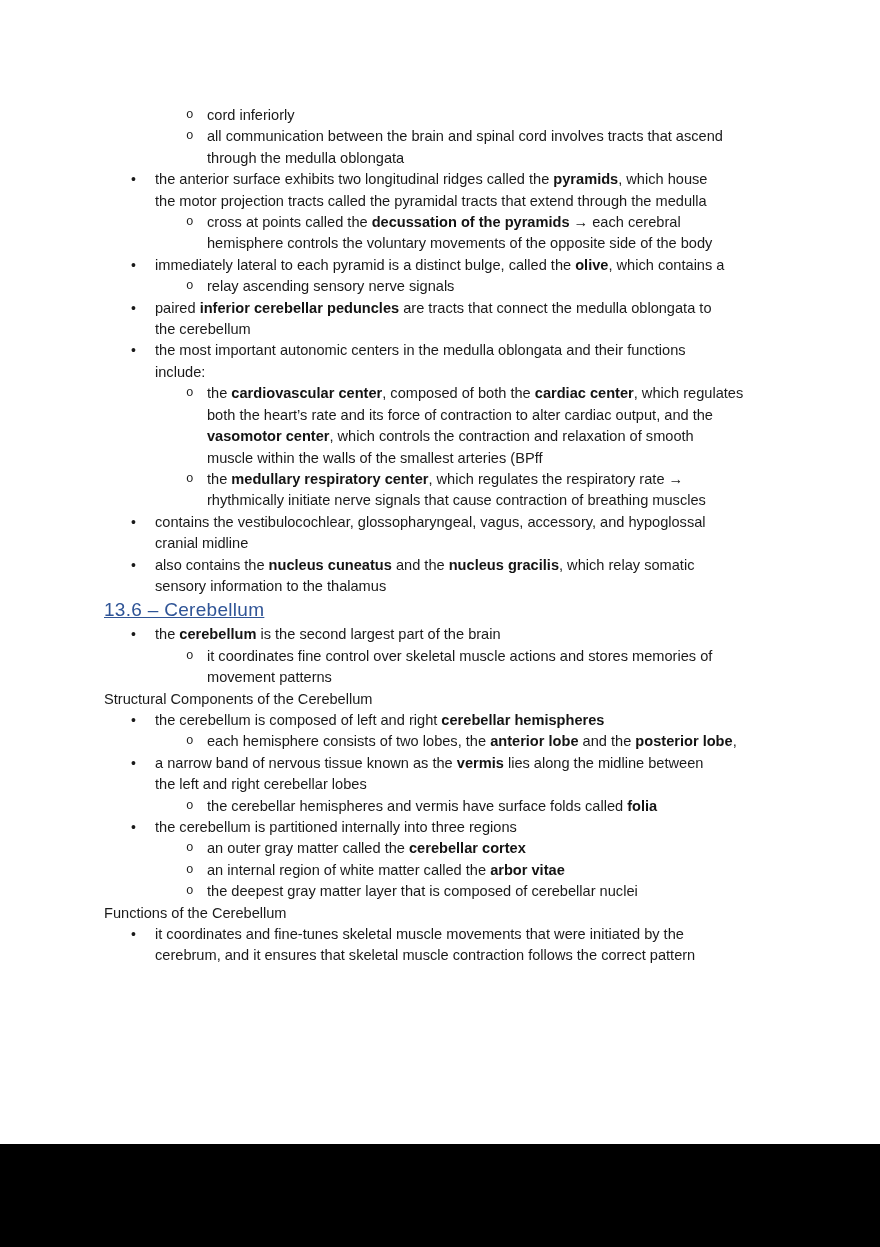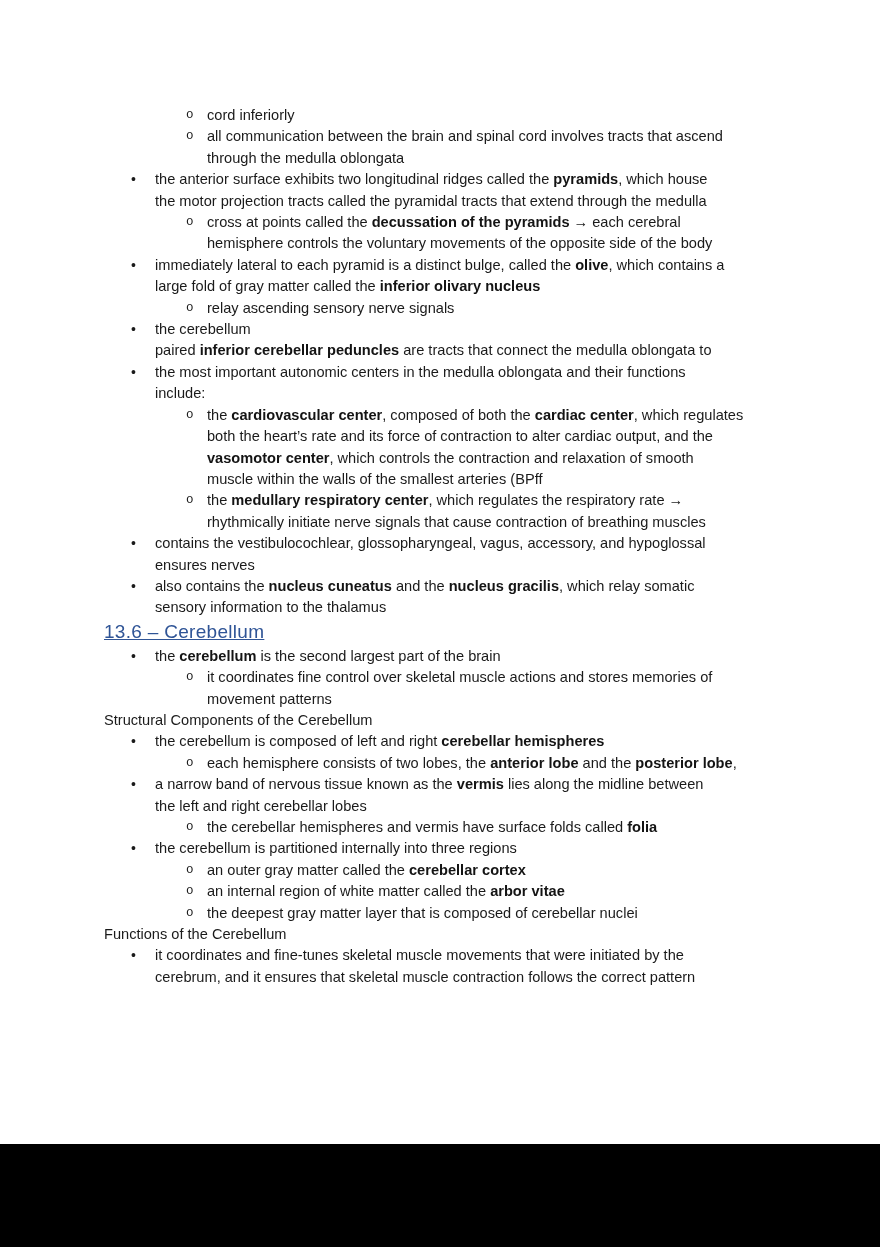--- a/index.html
+++ b/index.html
@@ -67,30 +67,29 @@
       <div class="line"><span>the motor projection tracts called the pyramidal tracts that extend through the medulla</span></div>
     </div>
     <div class="block sub">
       <span class="marker">o</span>
       <div class="line"><span>cross at points called the </span><b>decussation of the pyramids</b><span> → each cerebral</span></div>
       <div class="line"><span>hemisphere controls the voluntary movements of the opposite side of the body</span></div>
     </div>
     <div class="block bullet">
       <span class="marker">•</span>
       <div class="line"><span>immediately lateral to each pyramid is a distinct bulge, called the </span><b>olive</b><span>, which contains a</span></div>
-      <div class="line"><span>large fold of gray matter called the </span><b>inferior olivary nucleus</b></div>
     </div>
     <div class="block sub">
       <span class="marker">o</span>
       <div class="line"><span>relay ascending sensory nerve signals</span></div>
     </div>
     <div class="block bullet">
       <span class="marker">•</span>
+      <div class="line"><span>paired </span><b>inferior cerebellar peduncles</b><span> are tracts that connect the medulla oblongata to</span></div>
       <div class="line"><span>the cerebellum</span></div>
-      <div class="line"><span>paired </span><b>inferior cerebellar peduncles</b><span> are tracts that connect the medulla oblongata to</span></div>
     </div>
     <div class="block bullet">
       <span class="marker">•</span>
       <div class="line"><span>the most important autonomic centers in the medulla oblongata and their functions</span></div>
       <div class="line"><span>include:</span></div>
     </div>
     <div class="block sub">
       <span class="marker">o</span>
       <div class="line"><span>the </span><b>cardiovascular center</b><span>, composed of both the </span><b>cardiac center</b><span>, which regulates</span></div>
       <div class="line"><span>both the heart’s rate and its force of contraction to alter cardiac output, and the</span></div>
@@ -98,21 +97,21 @@
       <div class="line"><span>muscle within the walls of the smallest arteries (BPff</span></div>
     </div>
     <div class="block sub">
       <span class="marker">o</span>
       <div class="line"><span>the </span><b>medullary respiratory center</b><span>, which regulates the respiratory rate →</span></div>
       <div class="line"><span>rhythmically initiate nerve signals that cause contraction of breathing muscles</span></div>
     </div>
     <div class="block bullet">
       <span class="marker">•</span>
       <div class="line"><span>contains the vestibulocochlear, glossopharyngeal, vagus, accessory, and hypoglossal</span></div>
-      <div class="line"><span>ensures nerves</span></div>
+      <div class="line"><span>cranial midline</span></div>
     </div>
     <div class="block bullet">
       <span class="marker">•</span>
       <div class="line"><span>also contains the </span><b>nucleus cuneatus</b><span> and the </span><b>nucleus gracilis</b><span>, which relay somatic</span></div>
       <div class="line"><span>sensory information to the thalamus</span></div>
     </div>
     <div class="block heading"><span class="heading-text">13.6 – Cerebellum </span></div>
     <div class="block bullet">
       <span class="marker">•</span>
       <div class="line"><span>the </span><b>cerebellum</b><span> is the second largest part of the brain</span></div>

